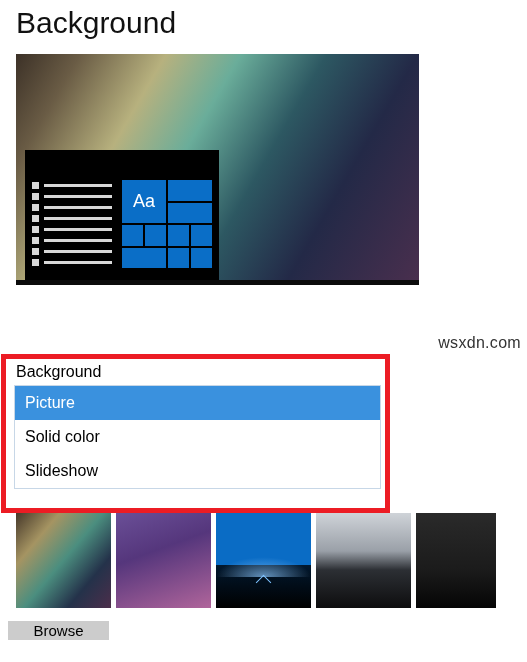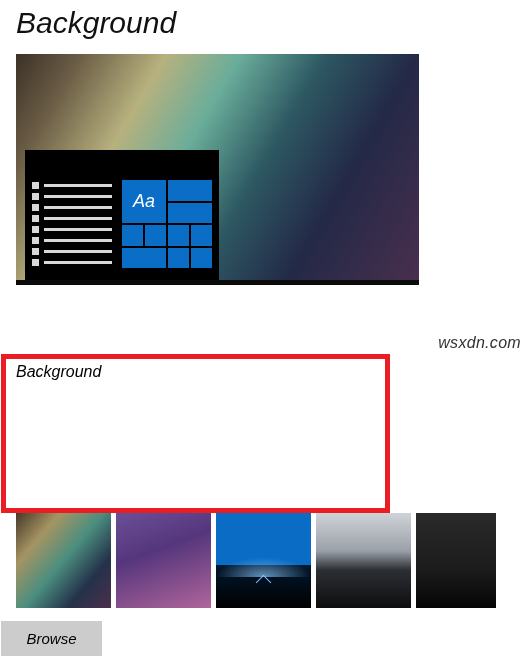--- a/index.html
+++ b/index.html
@@ -1,15 +1,15 @@
 <!DOCTYPE html>
 <html><head>
 <meta charset="utf-8">
 <style>
-  * { box-sizing: border-box; font-style: italic; }
+  * { box-sizing: border-box; }
   html, body {
     margin: 0;
     padding: 0;
     width: 527px;
     height: 662px;
     font-family: "Segoe UI", Arial, sans-serif;
     background: #fff;
     color: #000;
     overflow: hidden;
     position: relative;
@@ -142,24 +142,24 @@
     cursor: pointer;
   }
   .opt.sel {
     background: #3a91de;
     color: #fff;
   }
 
   
   .browse-btn {
     position: absolute;
-    left: 1px;
+    left: 8px;
     top: 621px;
     width: 101px;
-    height: 35px;
+    height: 19px;
     background: #ccc;
     border: none;
     font-size: 15px;
     color: #000;
     cursor: pointer;
     font-family: inherit;
   }
 
   .watermark {
     position: absolute;
@@ -231,20 +231,25 @@
     </div>
     <div class="win-taskbar"></div>
   </div>
 
 </div>
 
 <div class="watermark">wsxdn.com</div>
 
 <div class="highlight-box">
   <div class="field-label">Background</div>
+  <div class="dropdown-open">
+    <div class="opt sel">Picture</div>
+    <div class="opt">Solid color</div>
+    <div class="opt">Slideshow</div>
+  </div>
 </div>
 
 <div class="thumbs">
   <div class="thumb t1"></div>
   <div class="thumb t2"></div>
   <div class="thumb t3"></div>
   <div class="thumb t4"></div>
   <div class="thumb t5"></div>
 </div>
 

